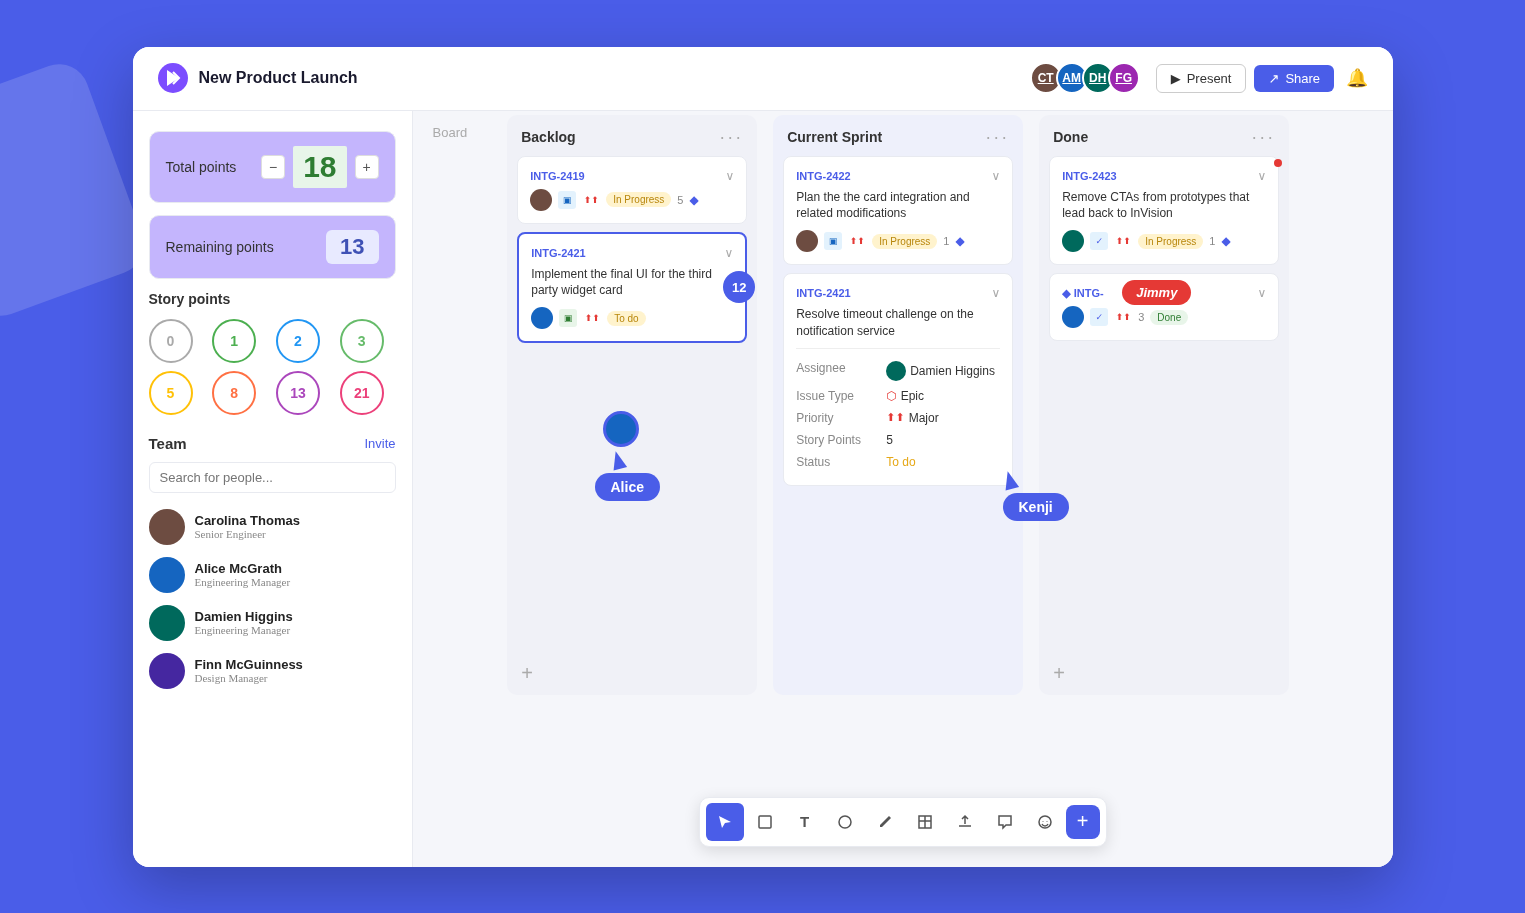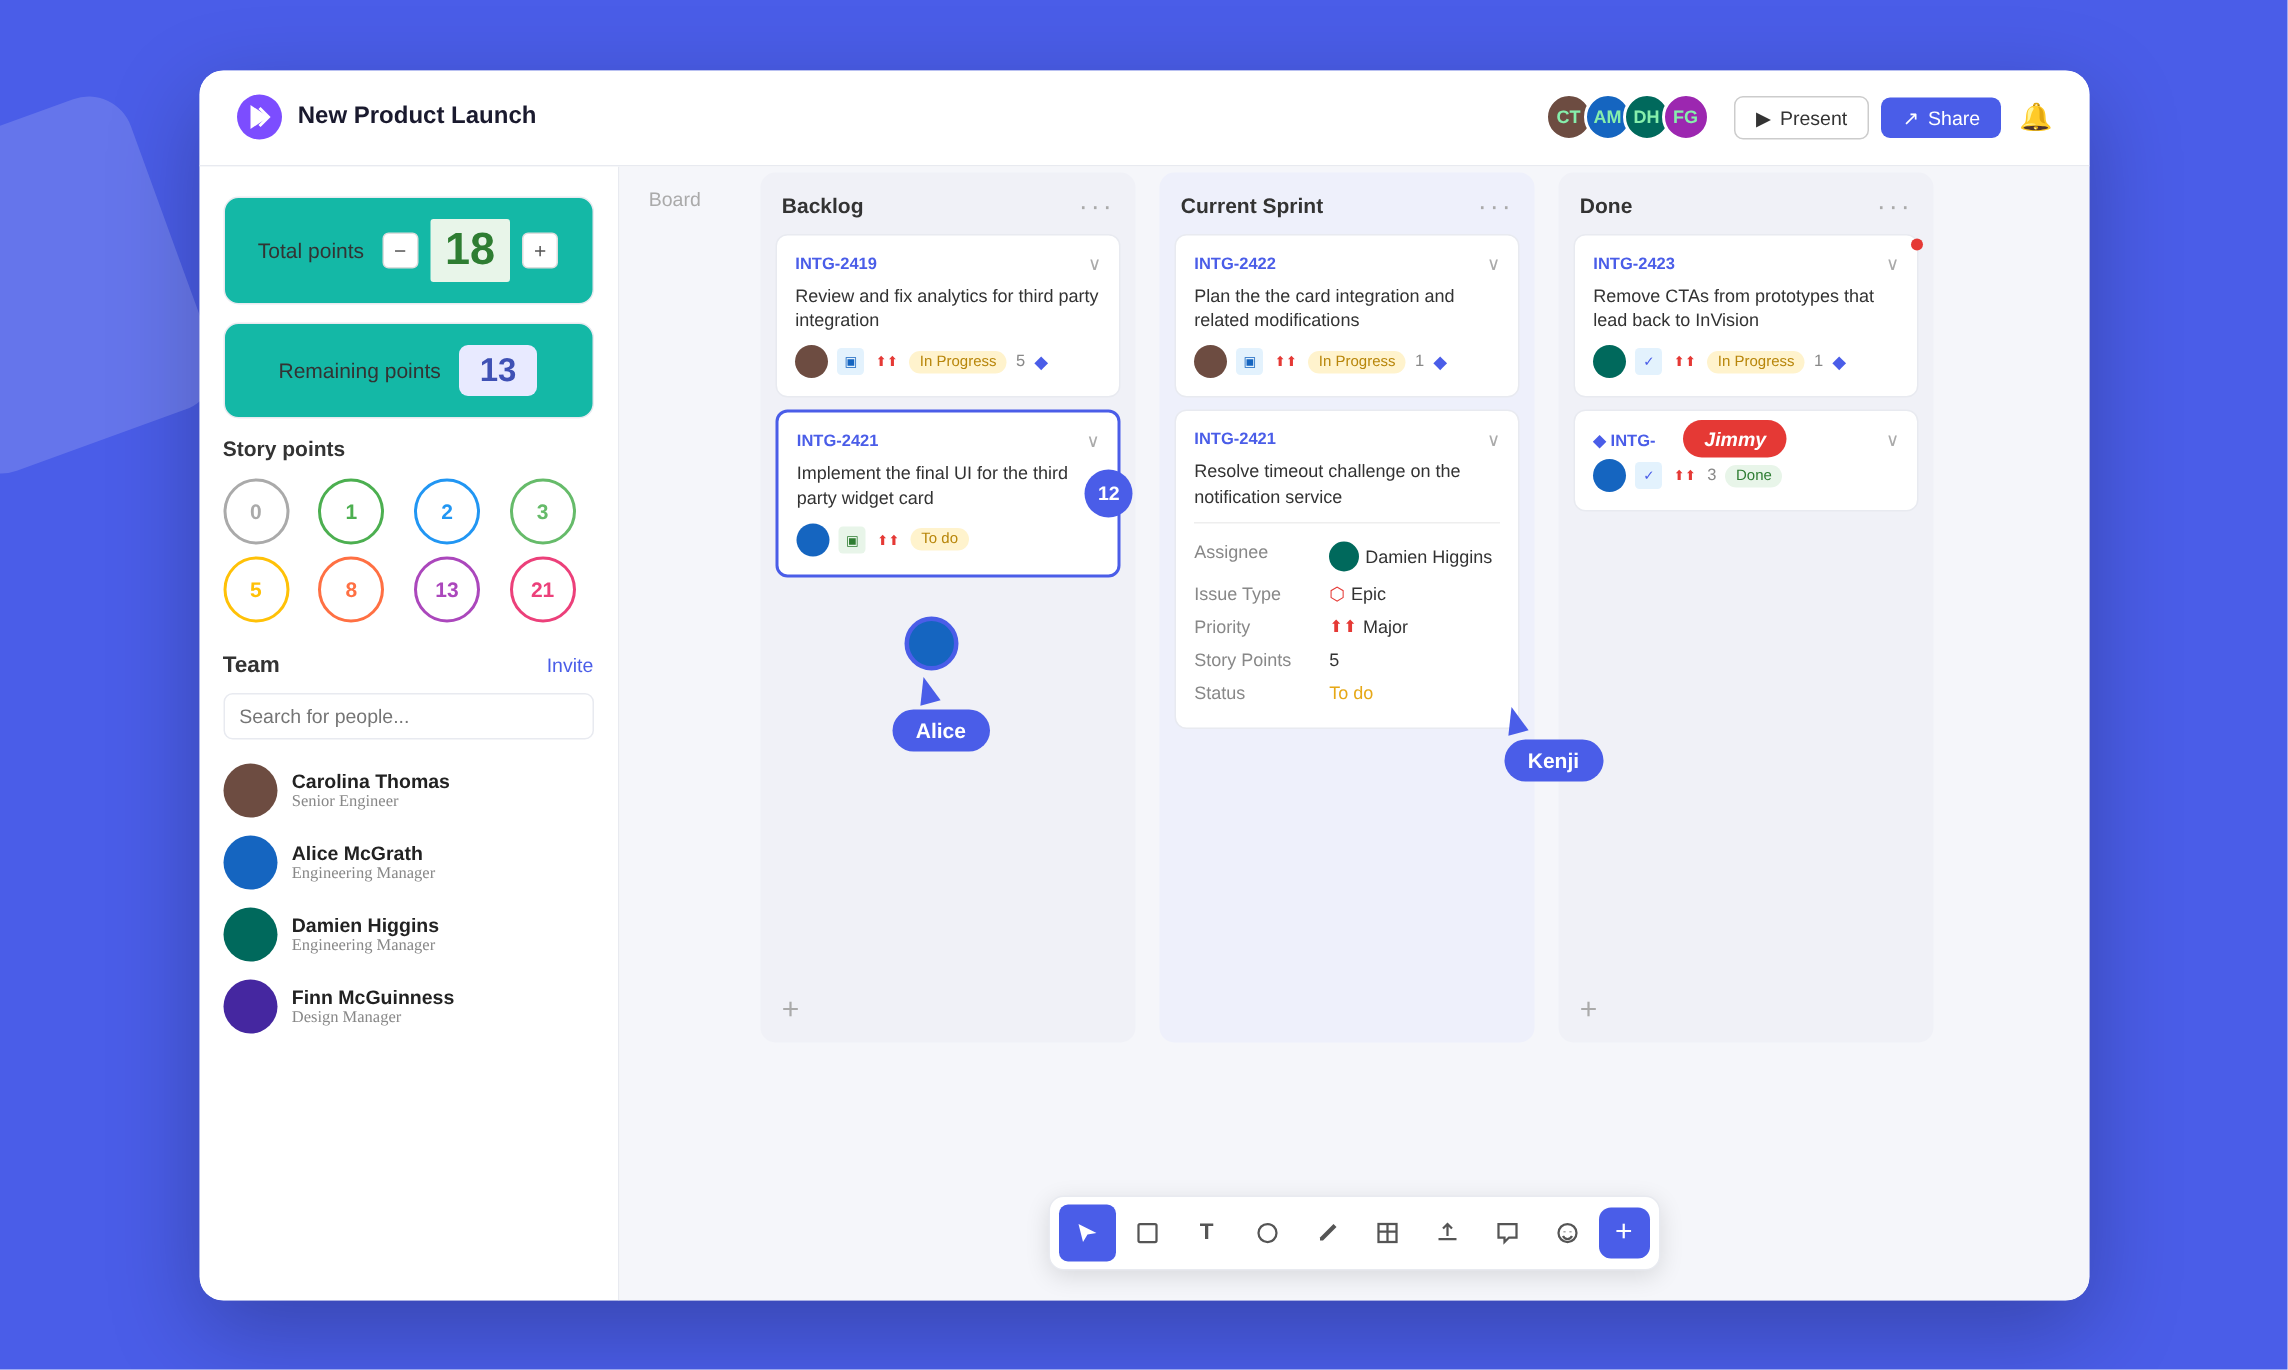--- a/index.html
+++ b/index.html
@@ -45,21 +45,21 @@
       width: 32px; height: 32px; border-radius: 50%;
       border: 2px solid #fff;
       margin-left: -6px;
       overflow: hidden;
       background: #ccc;
     }
     .header-avatar:first-child { margin-left: 0; }
     .avatar-img {
       width: 100%; height: 100%; border-radius: 50%;
       display: flex; align-items: center; justify-content: center;
-      font-size: 12px; font-weight: 600; color: #86efac;
+      font-size: 12px; font-weight: 600; color: #ffffff; text-decoration: underline;
     }
     .btn-present {
       border: 1.5px solid #ccc;
       background: #fff;
       padding: 6px 14px;
       border-radius: 6px;
       font-size: 13px;
       cursor: pointer;
       display: flex; align-items: center; gap: 6px;
       margin-right: 8px;
@@ -87,28 +87,28 @@
     
     .left-panel {
       width: 280px;
       border-right: 1px solid #e8eaf0;
       padding: 20px 16px;
       overflow-y: auto;
       background: #fff;
       flex-shrink: 0;
     }
     .points-card {
-      background: #14b8a6;
+      background: #c4b5fd;
       border: 1px solid #e8eaf0;
       border-radius: 10px;
       padding: 14px 16px;
       margin-bottom: 12px;
       display: flex;
       align-items: center;
-      justify-content: center;
+      justify-content: space-between;
       gap: 12px;
     }
     .points-label { font-size: 14px; color: #333; font-weight: 500; }
     .points-control { display: flex; align-items: center; gap: 8px; }
     .points-btn {
       width: 24px; height: 24px;
       border: 1px solid #ddd;
       border-radius: 4px;
       background: #fff;
       cursor: pointer;
@@ -492,21 +492,20 @@
             <span class="column-title">Backlog</span>
             <span class="column-menu">···</span>
           </div>
           <div class="column-body">
 
             <div class="card">
               <div class="card-id-row">
                 <span class="card-id">INTG-2419</span>
                 <span class="card-chevron">∨</span>
               </div>
-              <div class="card-title">Review and fix analytics for third party integration</div>
               <div class="card-footer">
                 <div class="card-avatar" style="background:#6d4c41;"></div>
                 <div class="card-icon-box" style="background:#e3f2fd;">
                     <span style="color:#1565c0;font-size:9px;">▣</span>
                   </div>
                 <div class="card-icon-box">
                     <span style="color:#e53935;font-size:9px;">⬆⬆</span>
                   </div>
                 <span class="badge badge-inprogress">In Progress</span>
                 <span class="card-num">5</span>

